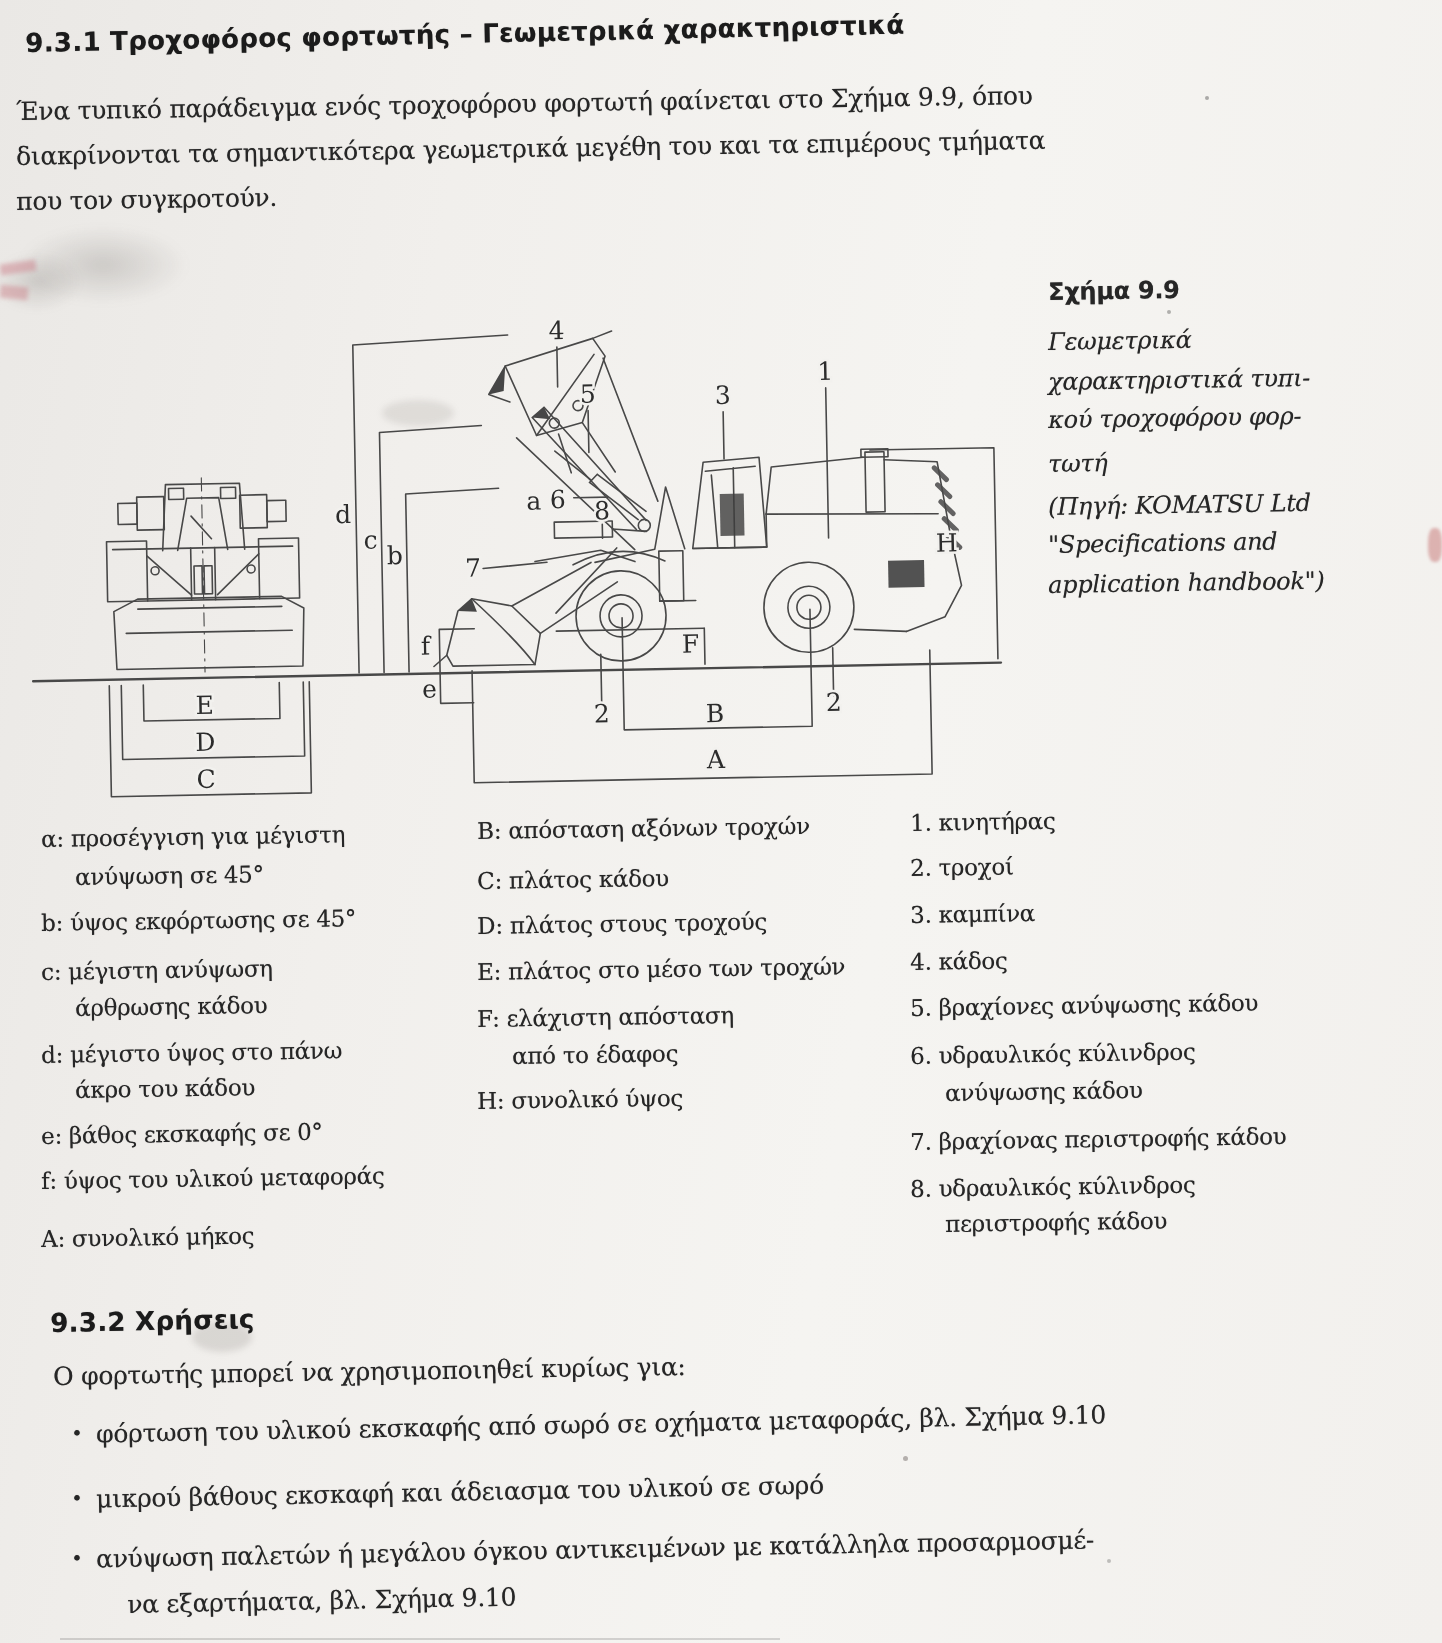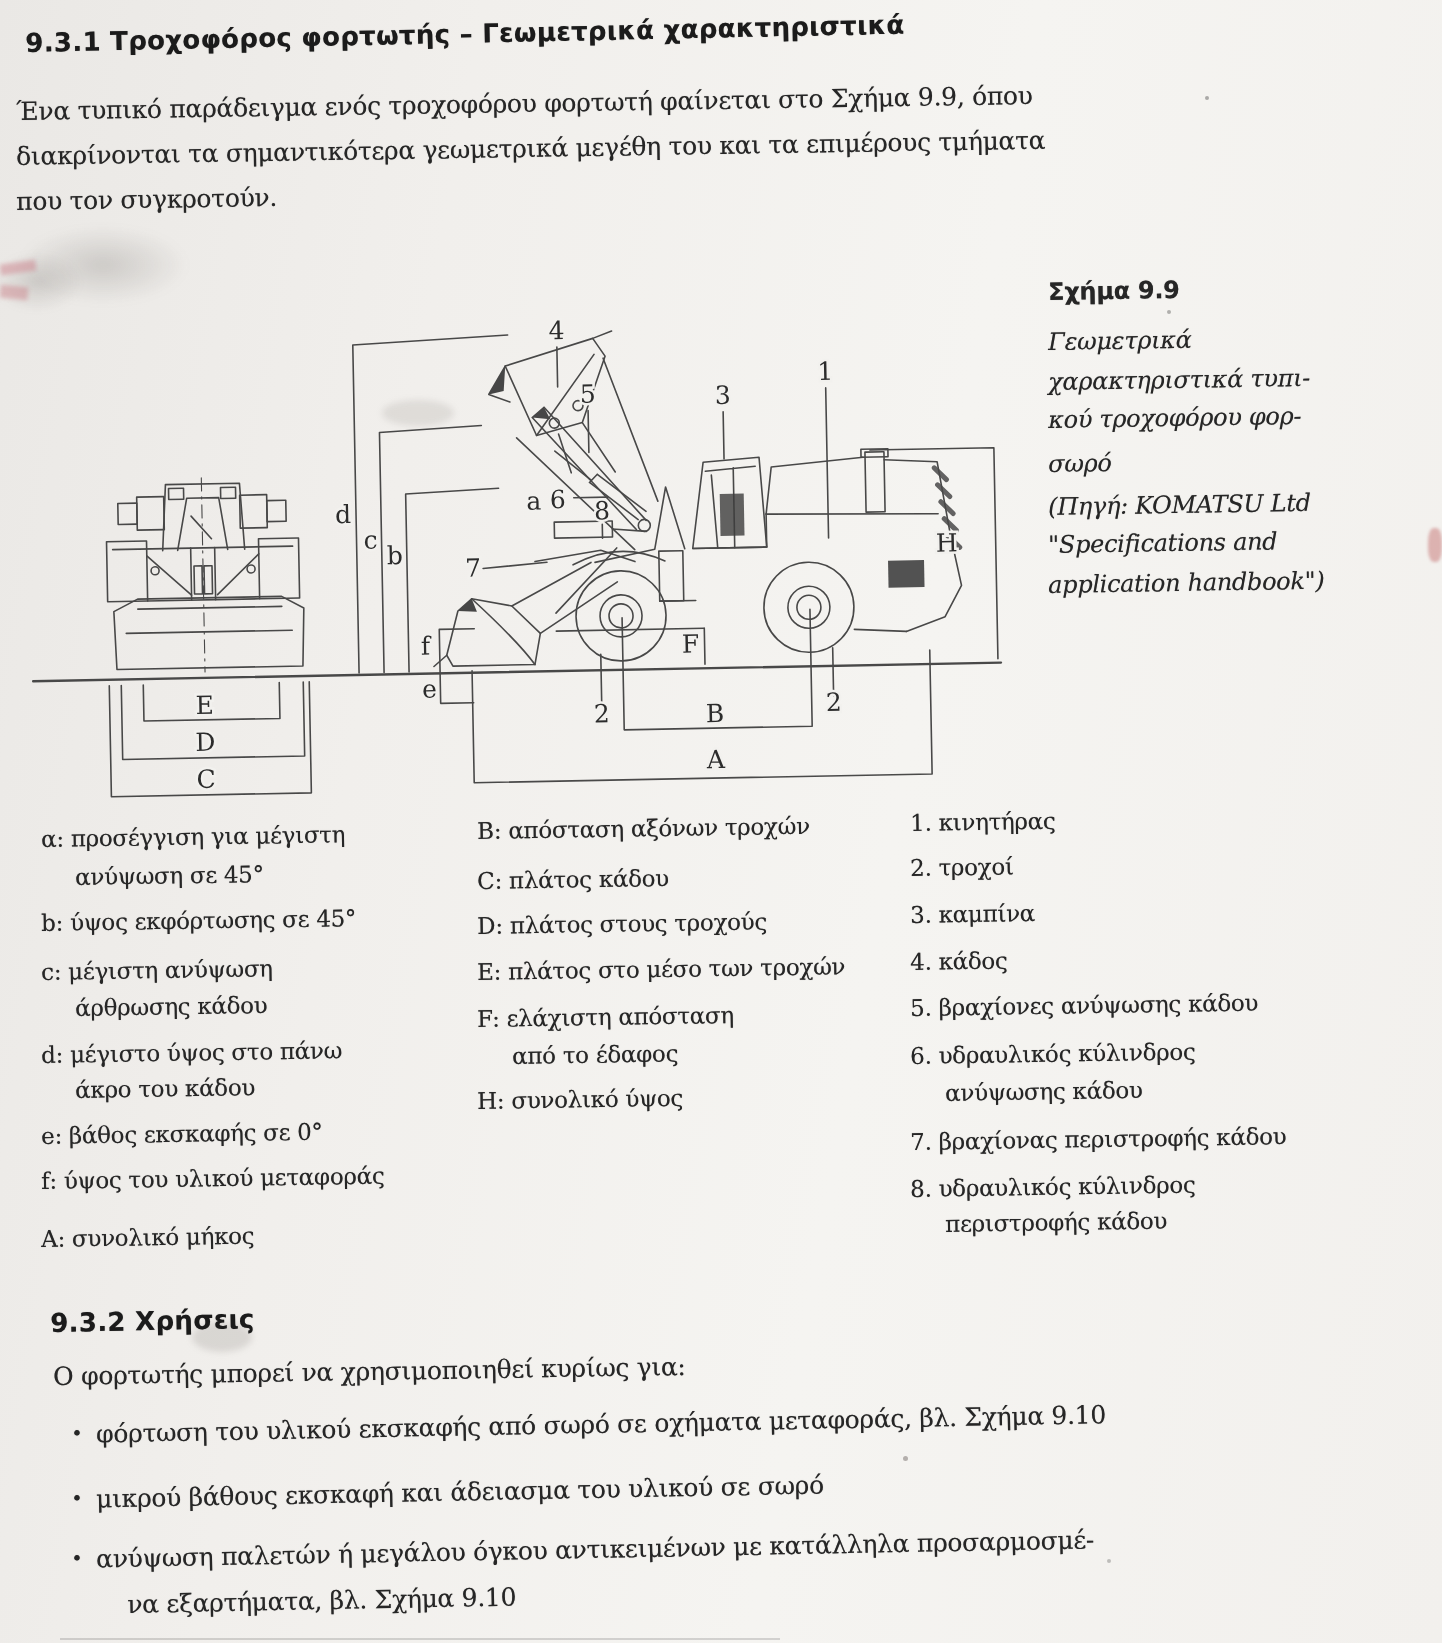--- a/index.html
+++ b/index.html
@@ -38,21 +38,21 @@
 
   <div class="t h" style="left:25px;top:28px;transform:rotate(-1.2deg);">9.3.1 Τροχοφόρος φορτωτής – Γεωμετρικά χαρακτηριστικά</div>
   <div class="t" style="left:16px;top:97px;">Ένα τυπικό παράδειγμα ενός τροχοφόρου φορτωτή φαίνεται στο Σχήμα 9.9, όπου</div>
   <div class="t" style="left:16px;top:142px;">διακρίνονται τα σημαντικότερα γεωμετρικά μεγέθη του και τα επιμέρους τμήματα</div>
   <div class="t" style="left:16px;top:187px;">που τον συγκροτούν.</div>
 
   <div class="t capt" style="left:1048px;top:278px;">Σχήμα 9.9</div>
   <div class="t cap" style="left:1048px;top:328px;">Γεωμετρικά</div>
   <div class="t cap" style="left:1048px;top:368px;">χαρακτηριστικά τυπι-</div>
   <div class="t cap" style="left:1048px;top:406px;">κού τροχοφόρου φορ-</div>
-  <div class="t cap" style="left:1048px;top:450px;">σωρό</div>
+  <div class="t cap" style="left:1048px;top:450px;">τωτή</div>
   <div class="t cap" style="left:1048px;top:493px;">(Πηγή: KOMATSU Ltd</div>
   <div class="t cap" style="left:1048px;top:531px;">"Specifications and</div>
   <div class="t cap" style="left:1048px;top:571px;">application handbook")</div>
 
   <svg class="diag" width="1442" height="1643" viewBox="0 0 1442 1643">
     <g stroke="#3c3c3c" stroke-width="1.6" fill="none" stroke-linecap="round" stroke-linejoin="round" opacity="0.93">
 
       <path d="M36 668 H1004" stroke-width="2.4"></path>
 
       <g>

